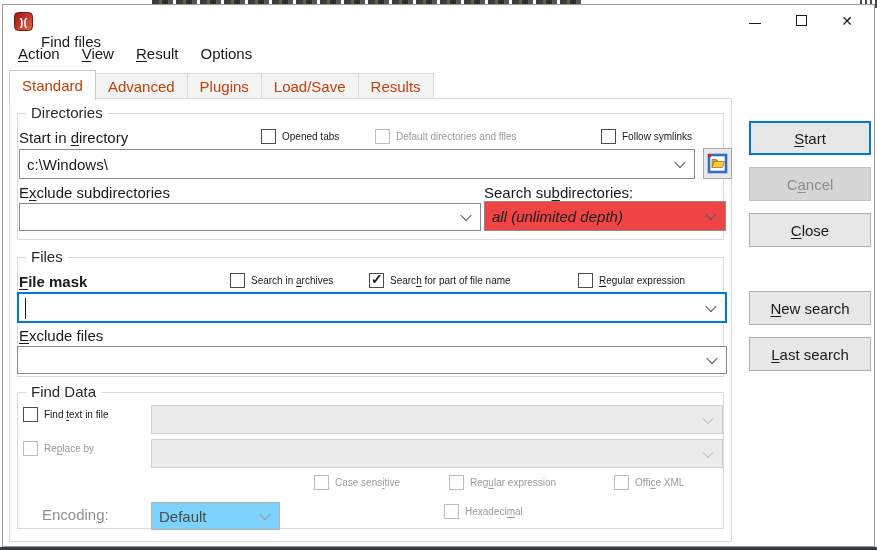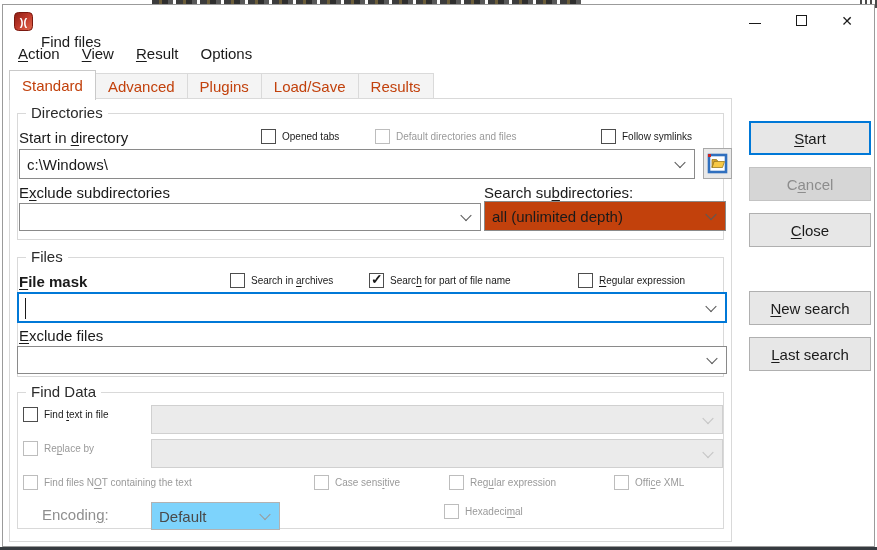--- a/index.html
+++ b/index.html
@@ -66,21 +66,21 @@
   .cb.disabled .cbl { color:#9a9a9a; }
 
   
   .combo { position:absolute; background:#fff; border:1px solid #8a8a8a; z-index:2; }
   .combo .val { position:absolute; left:7px; top:50%; transform:translateY(-50%);
                 font-size:15px; color:#1a1a1a; white-space:nowrap; }
   .chev { position:absolute; right:10px; top:50%; width:8px; height:8px;
           border-right:1.5px solid #5a5a5a; border-bottom:1.5px solid #5a5a5a;
           transform:translateY(-68%) rotate(45deg); }
   .combo.focused { border:2px solid #0078d7; }
-  .combo.gray { background:#c2410c; }
+  .combo.gray { background:#ef4444;font-style:italic; }
   .combo.disabled { background:#ebebeb; border-color:#d0d0d0; }
   .combo.disabled .chev { border-color:#c4c4c4; }
   .combo.darkdisabled { background:#7dd3fc; border-color:#b2b2b2;padding-left:22px; }
   .combo.darkdisabled .val { color:#4a4a4a; }
   .combo.darkdisabled .chev { border-color:#9a9a9a; }
   .caret { position:absolute; left:6px; top:4px; width:1px; height:21px; background:#1a1a1a; }
 
   
   .folder-btn { position:absolute; left:700px; top:143px; width:29px; height:31px;
                 background:#e9e9e9; border:1px solid #a8a8a8; display:flex;
@@ -228,24 +228,20 @@
       <span class="chev"></span>
     </div>
     <span class="cb disabled" style="left:20px; top:436px;">
       <span class="box"></span>
       <span class="cbl">Re<u>p</u>lace by</span>
     </span>
     <div class="combo disabled" style="left:148px; top:434px; width:572px; height:29px;">
       <span class="val"></span>
       <span class="chev"></span>
     </div>
-    <span class="cb disabled" style="left:20px; top:470px;">
-      <span class="box"></span>
-      <span class="cbl">Find files N<u>O</u>T containing the text</span>
-    </span>
     <span class="cb disabled" style="left:311px; top:470px;">
       <span class="box"></span>
       <span class="cbl">Case sens<u>i</u>tive</span>
     </span>
     <span class="cb disabled" style="left:446px; top:470px;">
       <span class="box"></span>
       <span class="cbl">Reg<u>u</u>lar expression</span>
     </span>
     <span class="cb disabled" style="left:611px; top:470px;">
       <span class="box"></span>

